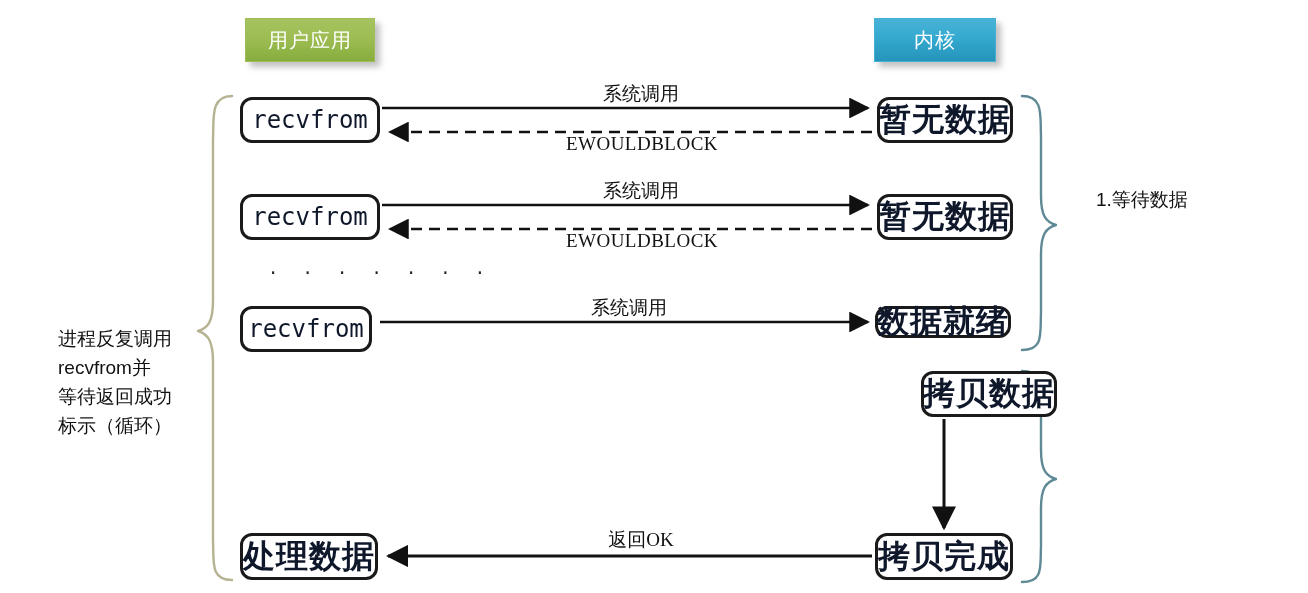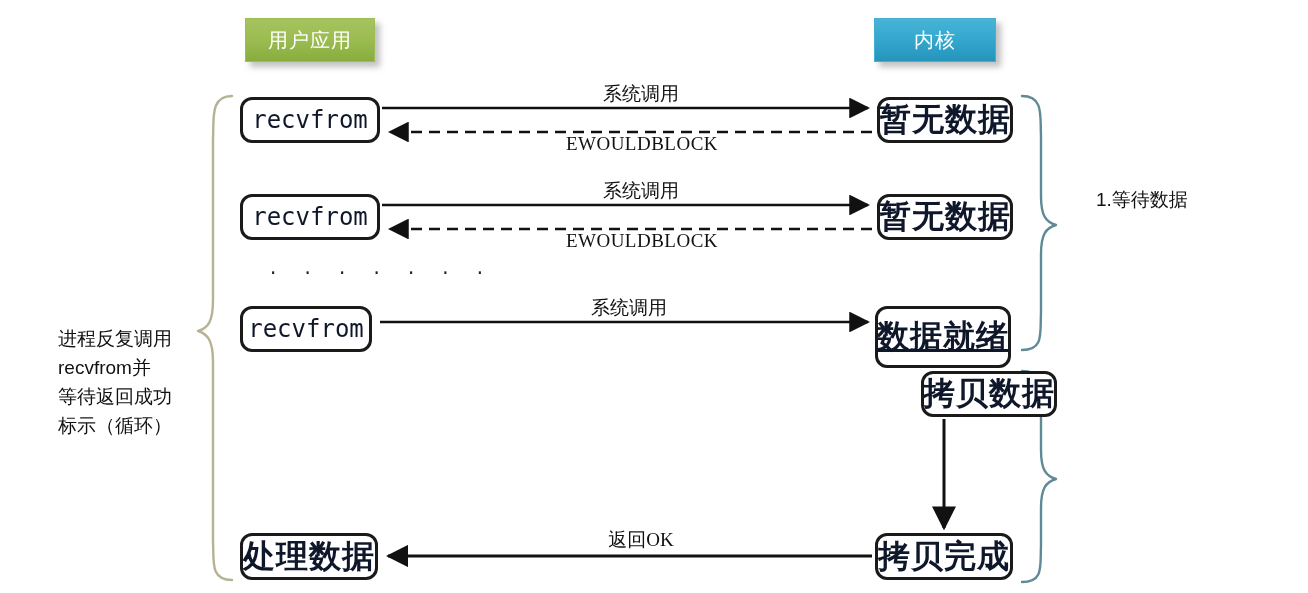--- a/index.html
+++ b/index.html
@@ -197,21 +197,21 @@
   <div class="node cjk" style="left:877px; top:194px; width:136px; height:46px;">暂无数据</div>
 
   <div class="edge-label cjk" style="left:555px; top:178px; width:140px;">系统调用</div>
 
   <div class="edge-label mono" style="left:521px; top:230px; width:210px;">EWOULDBLOCK</div>
 
   <div class="ellipsis-dots">. . . . . . .</div>
 
   <div class="node mono" style="left:240px; top:306px; width:132px; height:46px;">recvfrom</div>
 
-  <div class="node cjk" style="left:875px; top:306px; width:136px; height:62px;text-decoration:underline;">数据就绪</div>
+  <div class="node cjk" style="left:875px; top:306px; width:136px; height:32px;">数据就绪</div>
 
   <div class="edge-label cjk" style="left:543px; top:295px; width:140px;">系统调用</div>
 
   <div class="node cjk" style="left:875px; top:371px; width:136px; height:46px;margin-left:46px;">拷贝数据</div>
 
   <div class="node cjk" style="left:240px; top:533px; width:138px; height:47px;">处理数据</div>
 
   <div class="node cjk" style="left:875px; top:533px; width:138px; height:47px;">拷贝完成</div>
 
   <div class="edge-label cjk" style="left:565px; top:527px; width:120px;font-family:Liberation Serif, serif;">返回OK</div>

